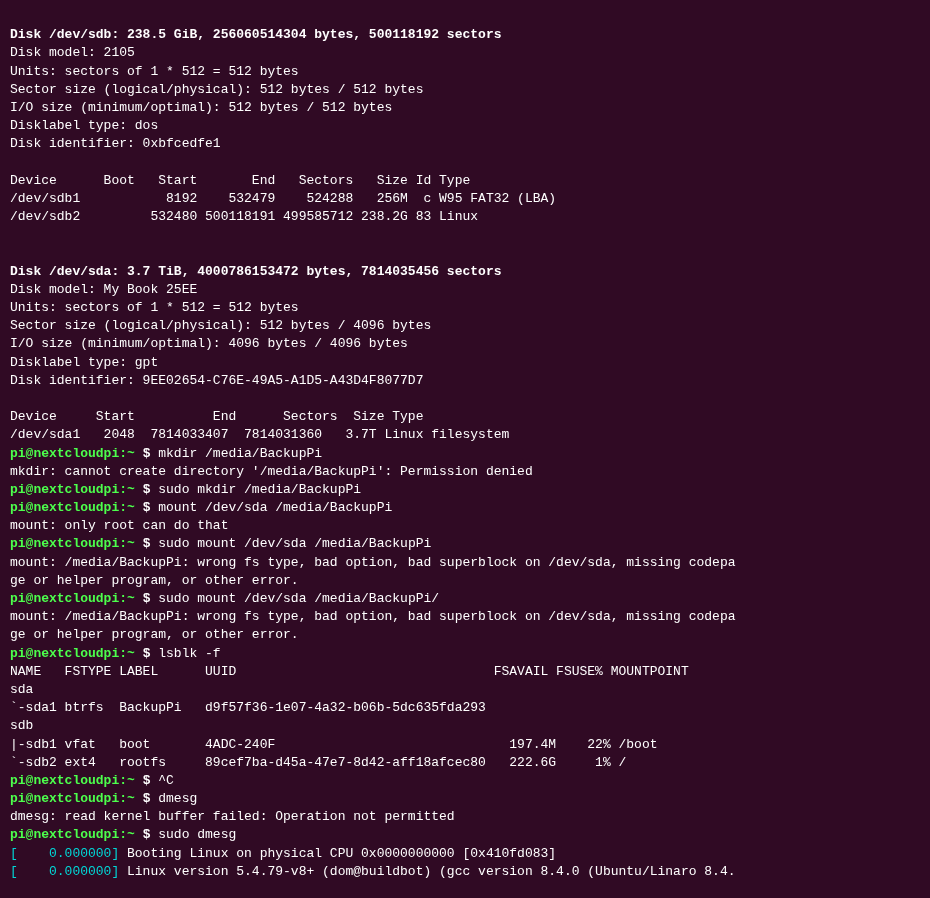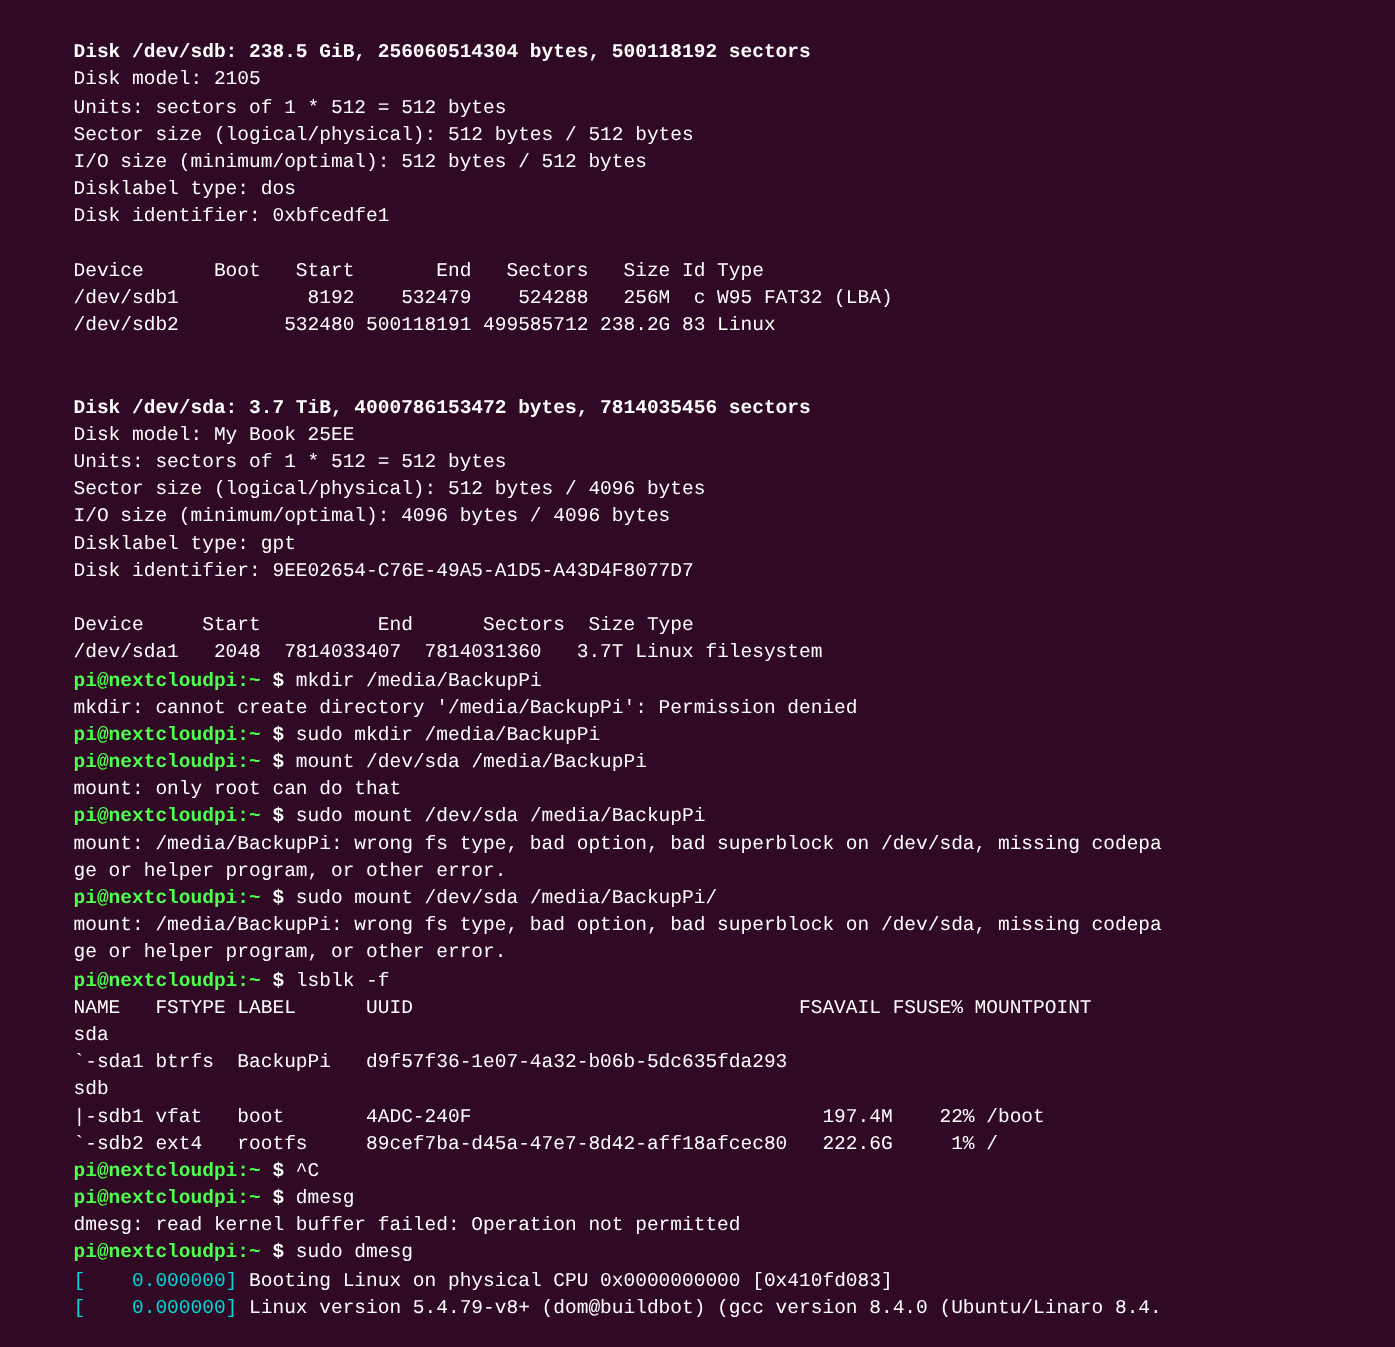--- a/index.html
+++ b/index.html
@@ -10,21 +10,20 @@
       font-size: 13px;
       line-height: 1.4;
       width: 930px;
       min-height: 898px;
       padding: 8px 10px;
       overflow-x: hidden;
     }
     .terminal-content {
       white-space: pre-wrap;
       word-break: break-all;
-      margin-left: 39px;
     }
     .bold { font-weight: bold; }
     .green { color: #4cff4c; }
     .cyan { color: #00d7d7; }
     .white { color: #ffffff; }
   </style>
 </head>
 <body>
 
 <div class="terminal-content">

